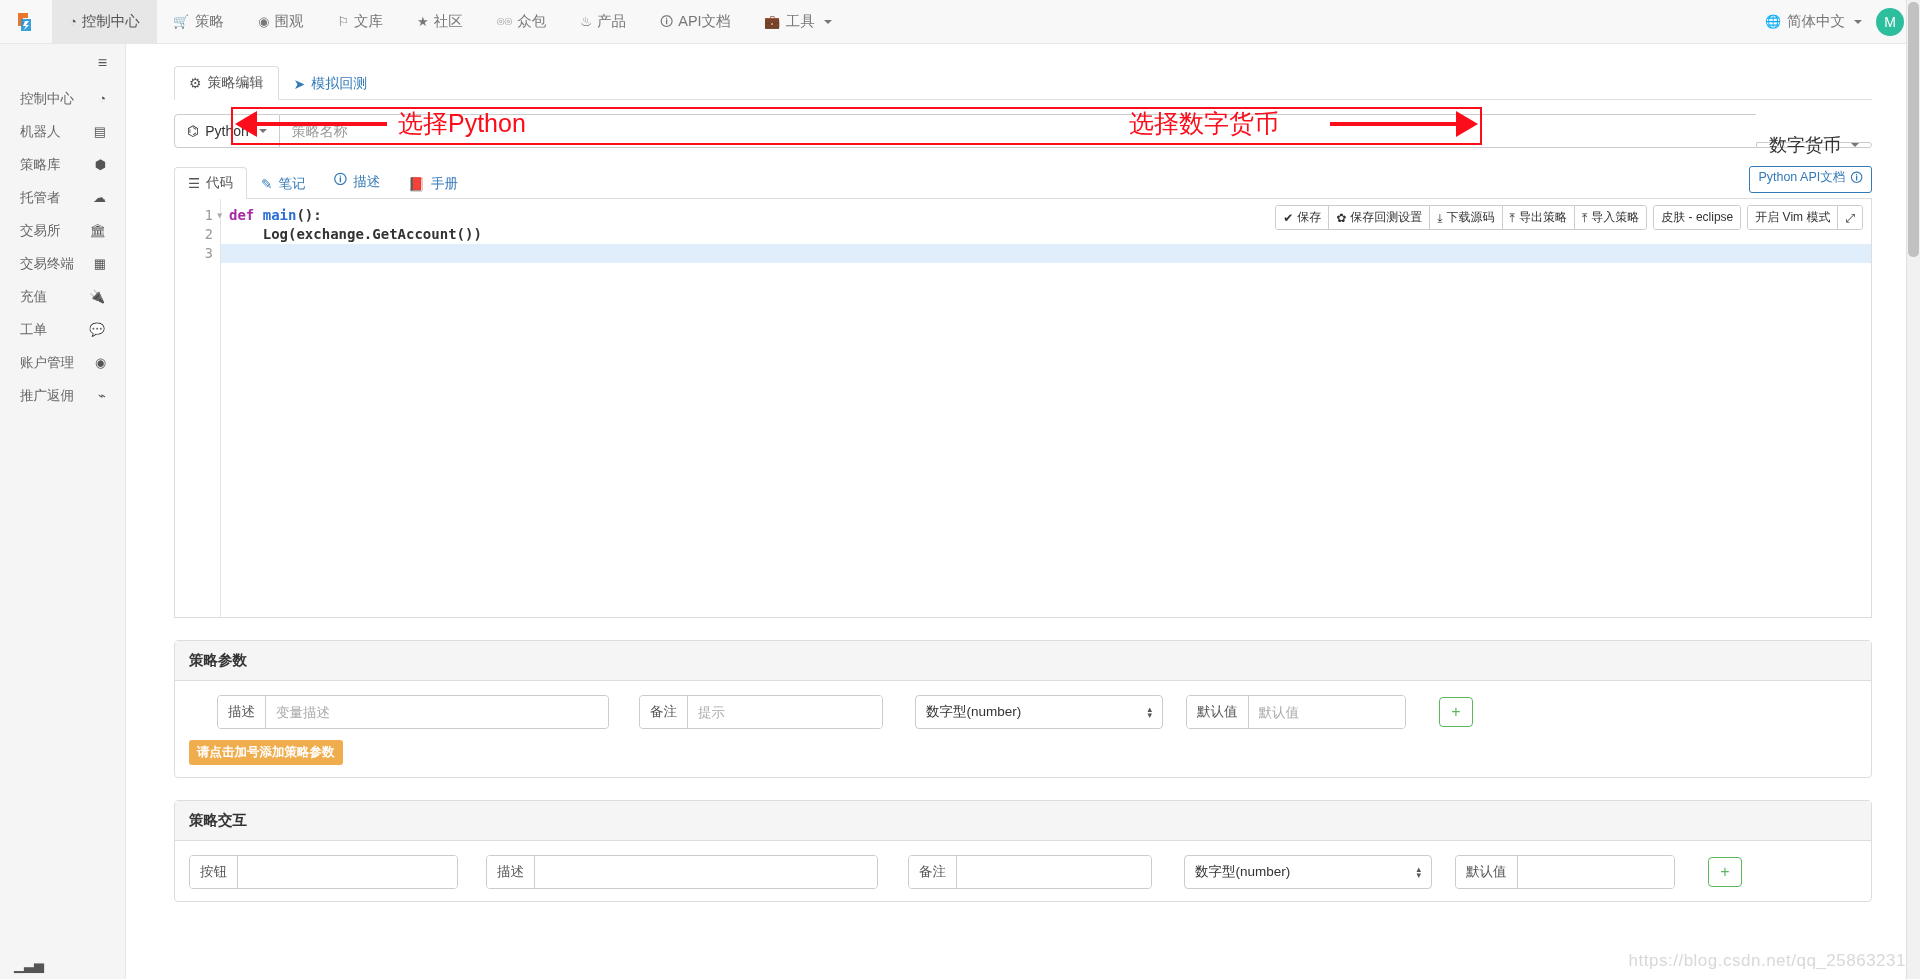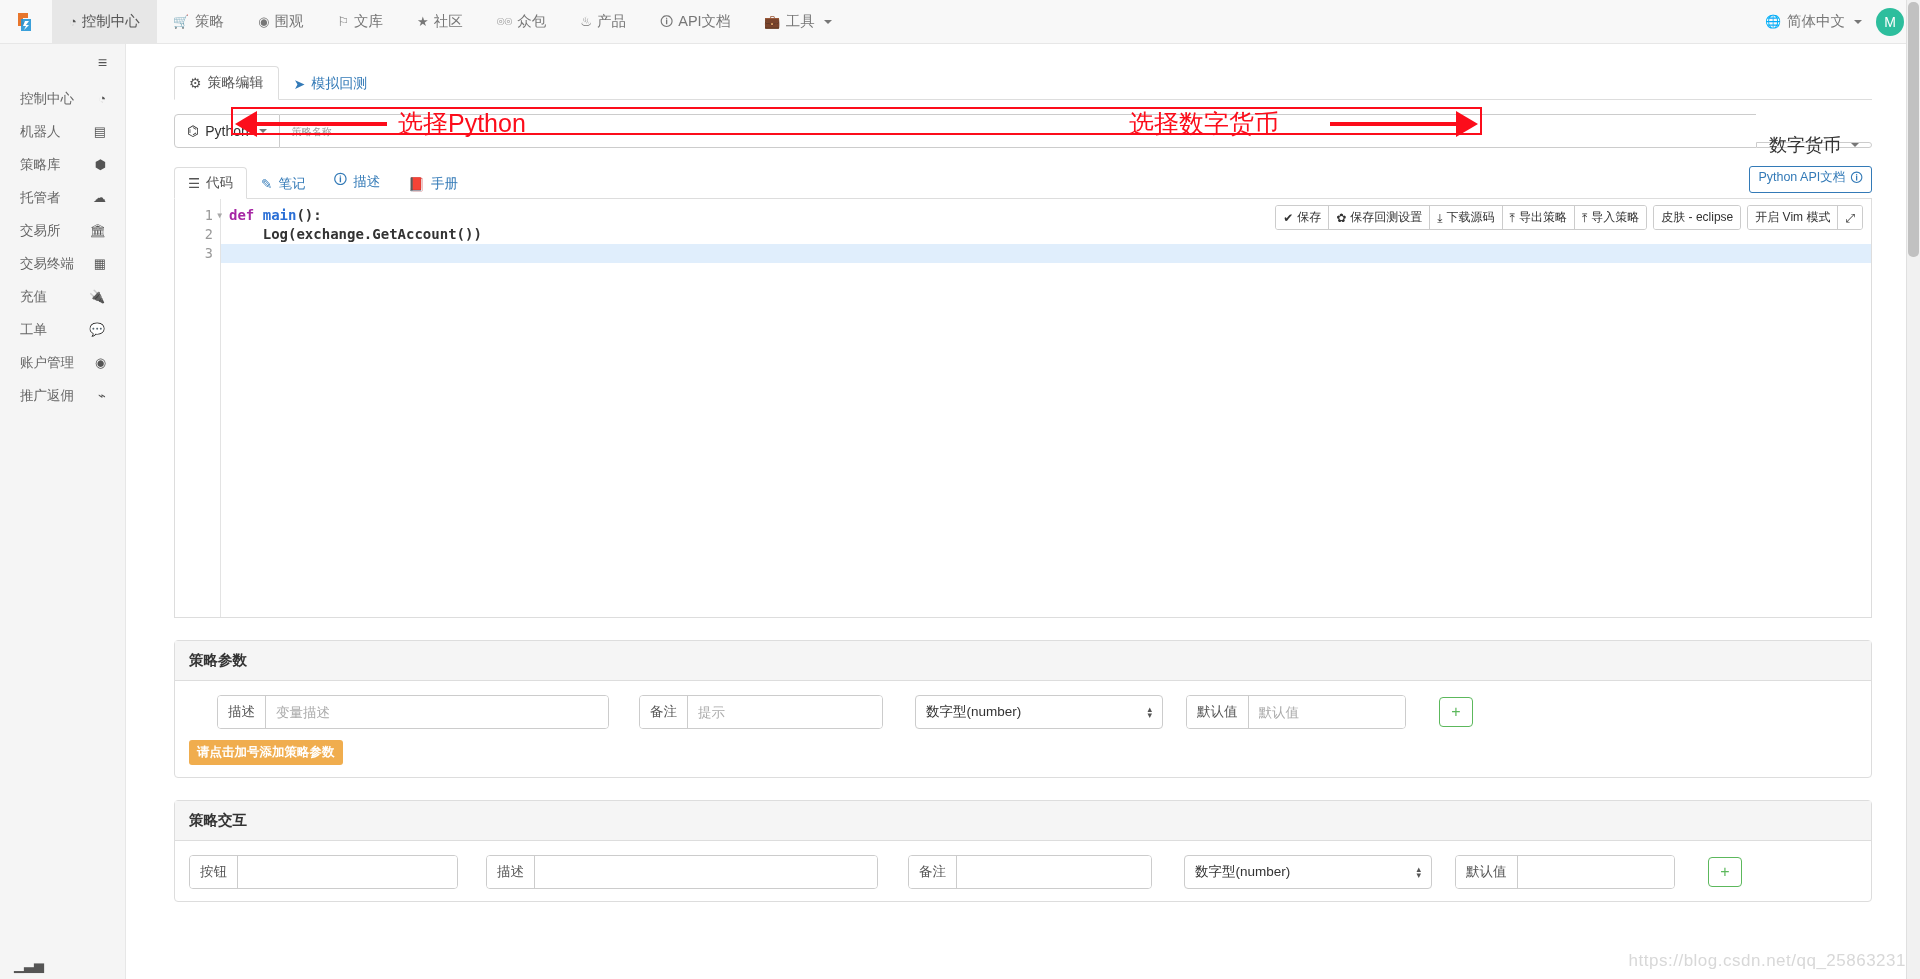--- a/index.html
+++ b/index.html
@@ -116,21 +116,21 @@
   }
   .lang-select {
     display: flex; align-items: center; gap: 6px;
     border: 1px solid #ccc; border-radius: 4px 0 0 4px;
     background: #fff; padding: 0 12px;
     font-size: 14px; color: #333; cursor: pointer; white-space: nowrap;
   }
   .name-input {
     flex: 1;
     border: 1px solid #ccc; border-left: none; border-right: none;
-    padding: 0 12px; font-size: 10px; color: #555;
+    padding: 0 12px; font-size: 14px; color: #555;
     font-family: "Liberation Sans", sans-serif;
     outline: none;
   }
   .name-input::placeholder { color: #999; }
   .cat-select {
     display: flex; align-items: center; gap: 6px;
     border: 1px solid #ccc; border-radius: 0 4px 4px 0;
     background: #fff; padding: 0 12px;
     font-size: 18px; color: #333; cursor: pointer; white-space: nowrap; margin-top: 28px;
   }
@@ -244,21 +244,21 @@
   }
   .hint-btn {
     display: inline-block; margin-top: 11px;
     background: #f0ad4e; color: #fff; font-size: 12.5px; font-weight: bold;
     padding: 4px 8px; border-radius: 3px; cursor: pointer;
   }
 
   
   #anno {
     position: absolute; left: 231px; top: 107px;
-    width: 1251px; height: 28px;
+    width: 1251px; height: 38px;
     border: 2px solid #fc0d1b;
     pointer-events: none;
   }
   .anno-text {
     position: absolute; color: #fc0d1b; font-size: 25px; white-space: nowrap;
     font-family: "Liberation Sans", sans-serif;
   }
   .anno-arrow-line {
     position: absolute; height: 4px; background: #fc0d1b;
   }

